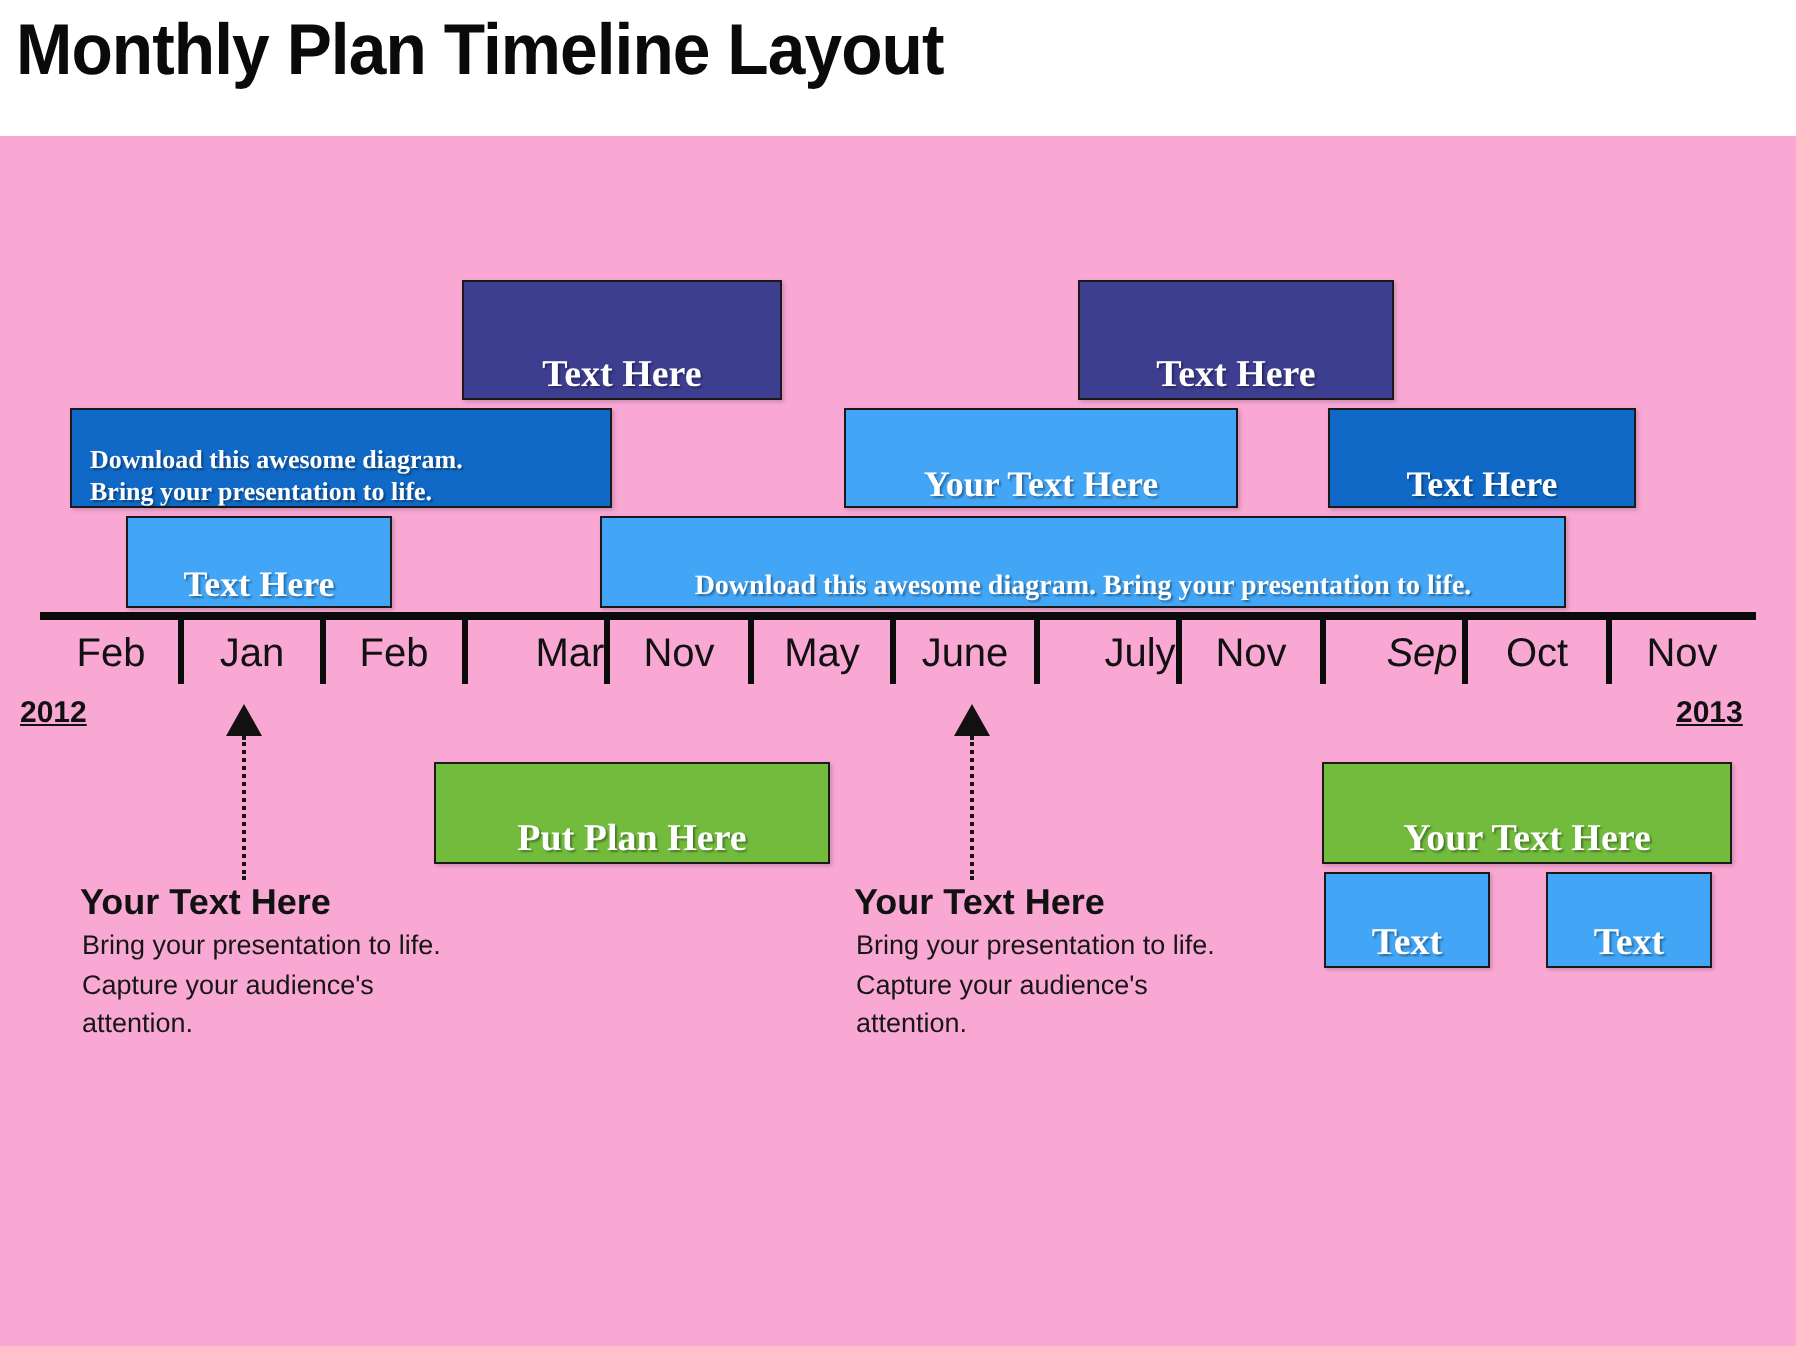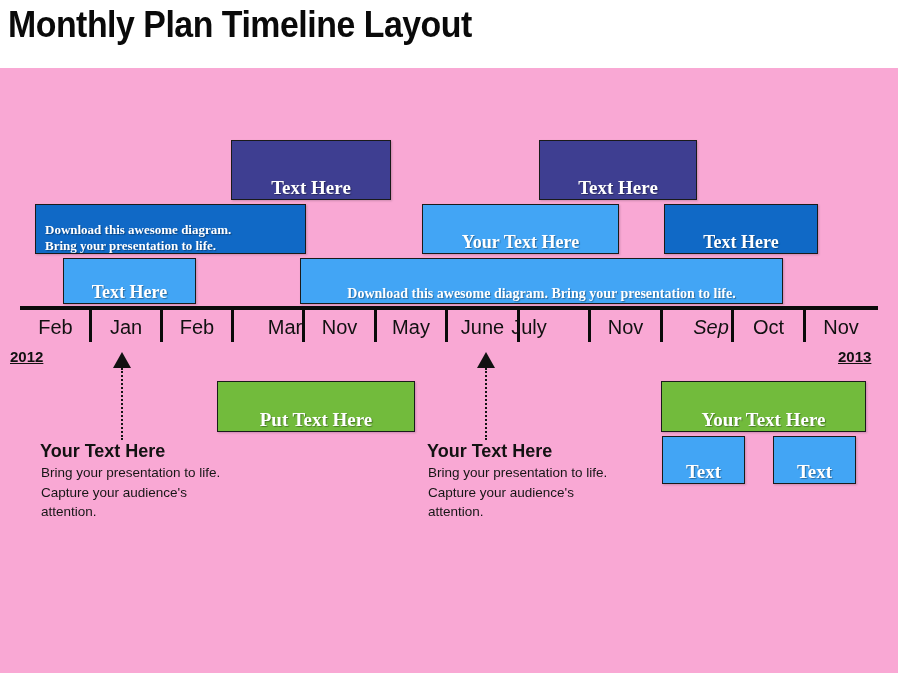--- a/index.html
+++ b/index.html
@@ -179,37 +179,37 @@
   <div class="tick" style="left:731px;"></div>
   <div class="tick" style="left:803px;"></div>
 
   <div class="month" style="left:22px;  width:67px;">Feb</div>
   <div class="month" style="left:92px;  width:68px;">Jan</div>
   <div class="month" style="left:163px; width:68px;">Feb</div>
   <div class="month" style="left:234px; width:68px;margin-left:17px;">Mar</div>
   <div class="month" style="left:305px; width:69px;">Nov</div>
   <div class="month" style="left:377px; width:68px;">May</div>
   <div class="month" style="left:448px; width:69px;">June</div>
-  <div class="month" style="left:495px; width:68px;">July</div>
+  <div class="month" style="left:536px; width:68px;">July</div>
   <div class="month" style="left:591px; width:69px;">Nov</div>
   <div class="month" style="left:677px; width:68px;font-style:italic;">Sep</div>
   <div class="month" style="left:734px; width:69px;">Oct</div>
   <div class="month" style="left:806px; width:70px;">Nov</div>
 
   <div class="year" style="left:10px;text-decoration:underline;">2012</div>
   <div class="year" style="left:838px;text-decoration:underline;">2013</div>
 
   <div class="arrowhead" style="left:113px; top:352px;"></div>
   <div class="stem" style="left:121px; top:368px; height:72px;"></div>
 
   <div class="arrowhead" style="left:477px; top:352px;"></div>
   <div class="stem" style="left:485px; top:368px; height:72px;"></div>
 
   <div class="box green center" style="left:217px; top:381px; width:198px; height:51px; font-size:19px;">
-    <span>Put Text Here</span>
+    <span>Put Plan Here</span>
   </div>
   <div class="box green center" style="left:661px; top:381px; width:205px; height:51px; font-size:19px;">
     <span>Your Text Here</span>
   </div>
   <div class="box lblue center" style="left:662px; top:436px; width:83px; height:48px; font-size:19px;">
     <span>Text</span>
   </div>
   <div class="box lblue center" style="left:773px; top:436px; width:83px; height:48px; font-size:19px;">
     <span>Text</span>
   </div>

